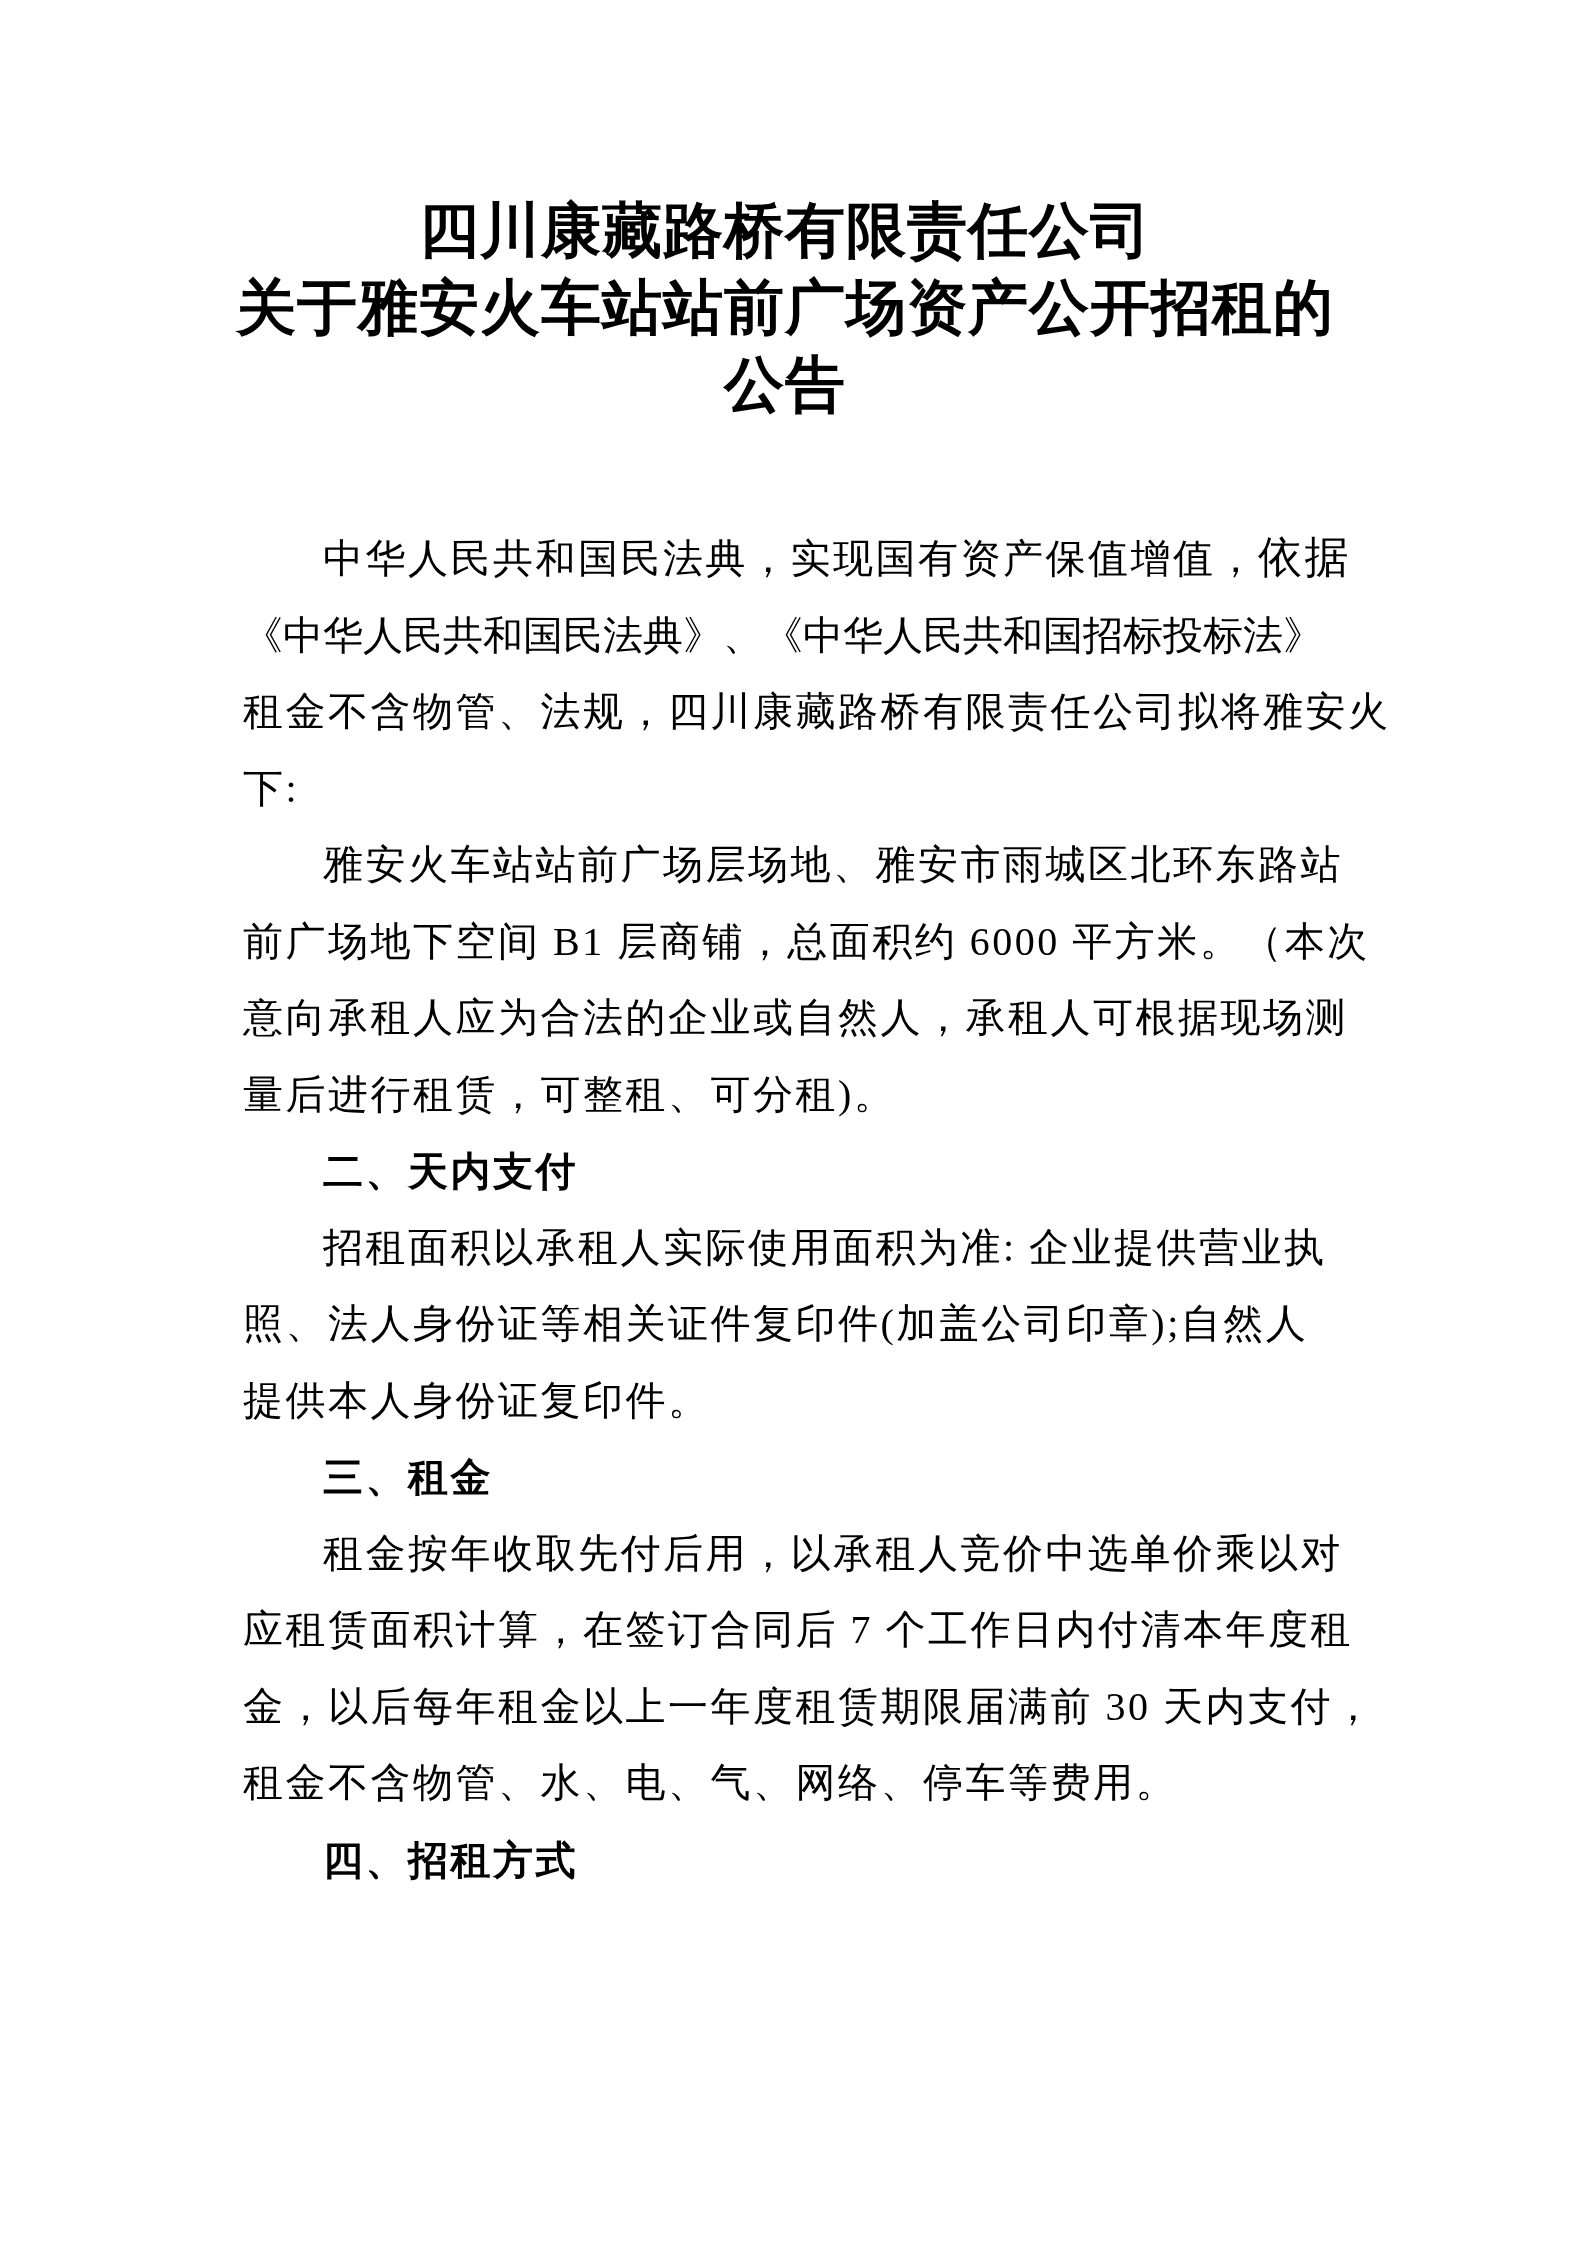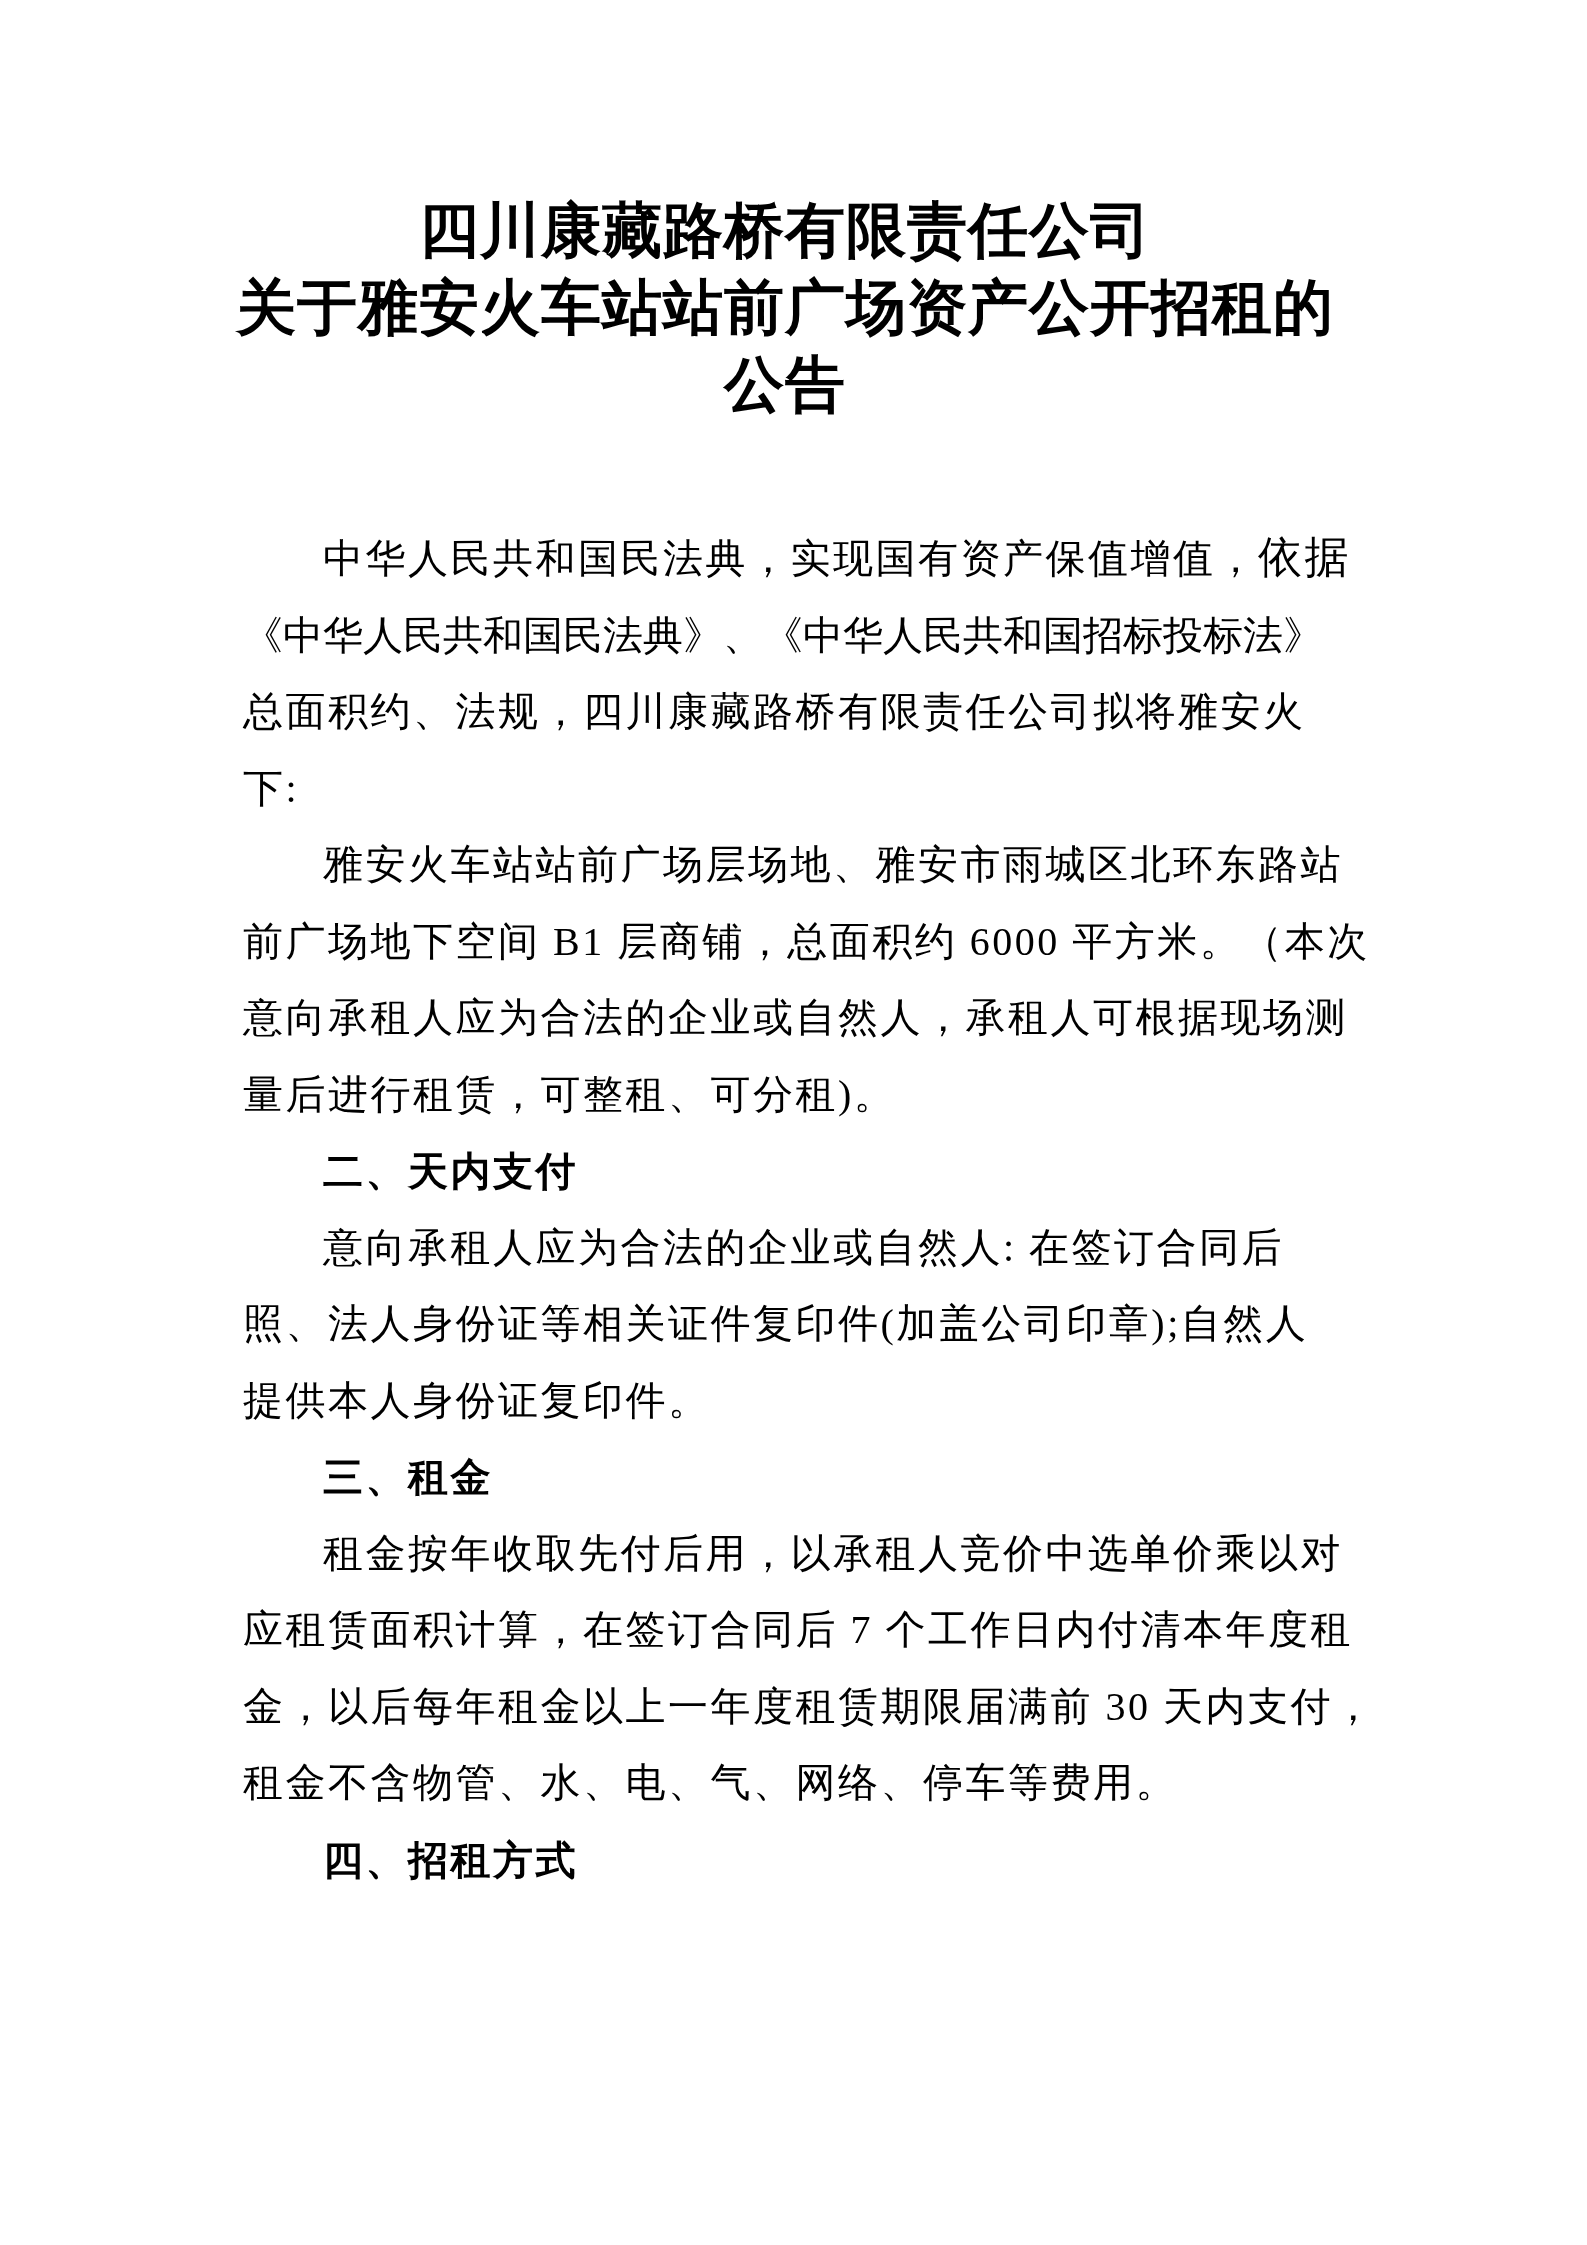--- a/index.html
+++ b/index.html
@@ -63,30 +63,30 @@
   <div class="title-block">
     <div class="title-line">四川康藏路桥有限责任公司</div>
     <div class="title-line">关于雅安火车站站前广场资产公开招租的</div>
     <div class="title-line">公告</div>
   </div>
 
   <div class="content">
 
     <div class="doc-line indent"><span>中华人民共和国民法典，实现国有资产保值增值，</span><span class="small-inline">依据</span></div>
     <div class="doc-line tight">《中华人民共和国民法典》、《中华人民共和国招标投标法》</div>
-    <div class="doc-line">总面积约、法规，四川康藏路桥有限责任公司拟将雅安火</div>
+    <div class="doc-line">租金不含物管、法规，四川康藏路桥有限责任公司拟将雅安火</div>
     <div class="doc-line">下:</div>
 
     <div class="doc-line indent">雅安火车站站前广场层场地、雅安市雨城区北环东路站</div>
     <div class="doc-line">前广场地下空间 B1 层商铺，总面积约 6000 平方米。（本次</div>
     <div class="doc-line">意向承租人应为合法的企业或自然人，承租人可根据现场测</div>
     <div class="doc-line">量后进行租赁，可整租、可分租)。</div>
 
     <div class="doc-line heading indent">二、天内支付</div>
-    <div class="doc-line indent">意向承租人应为合法的企业或自然人: 在签订合同后</div>
+    <div class="doc-line indent">招租面积以承租人实际使用面积为准: 企业提供营业执</div>
     <div class="doc-line">照、法人身份证等相关证件复印件(加盖公司印章);自然人</div>
     <div class="doc-line">提供本人身份证复印件。</div>
 
     <div class="doc-line heading indent">三、租金</div>
     <div class="doc-line indent">租金按年收取先付后用，以承租人竞价中选单价乘以对</div>
     <div class="doc-line">应租赁面积计算，在签订合同后 7 个工作日内付清本年度租</div>
     <div class="doc-line">金，以后每年租金以上一年度租赁期限届满前 30 天内支付，</div>
     <div class="doc-line">租金不含物管、水、电、气、网络、停车等费用。</div>
 
     <div class="doc-line heading indent">四、招租方式</div>

